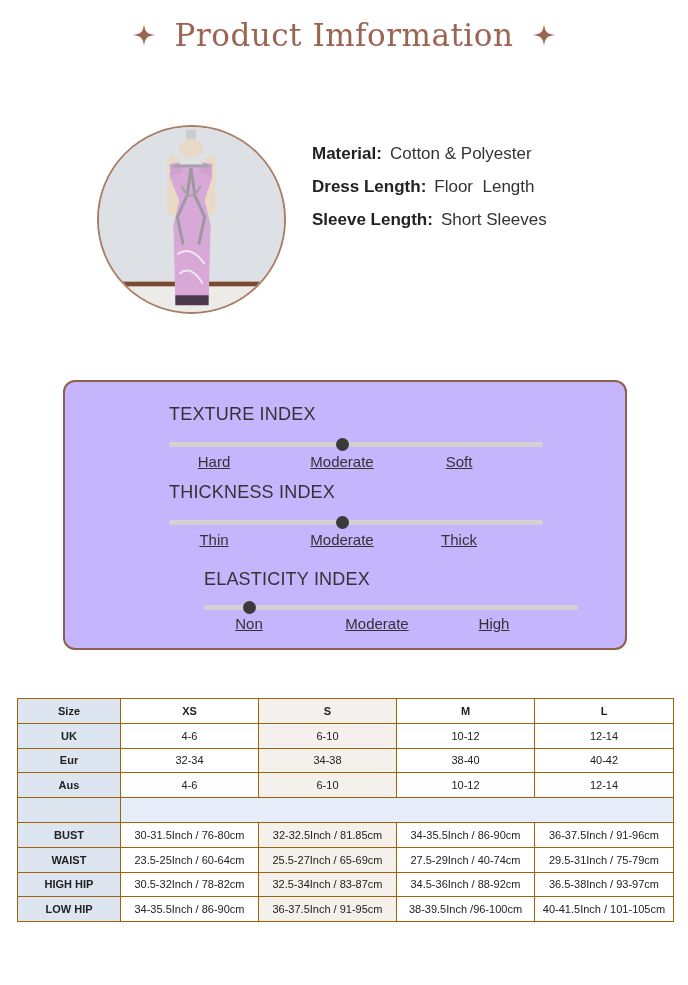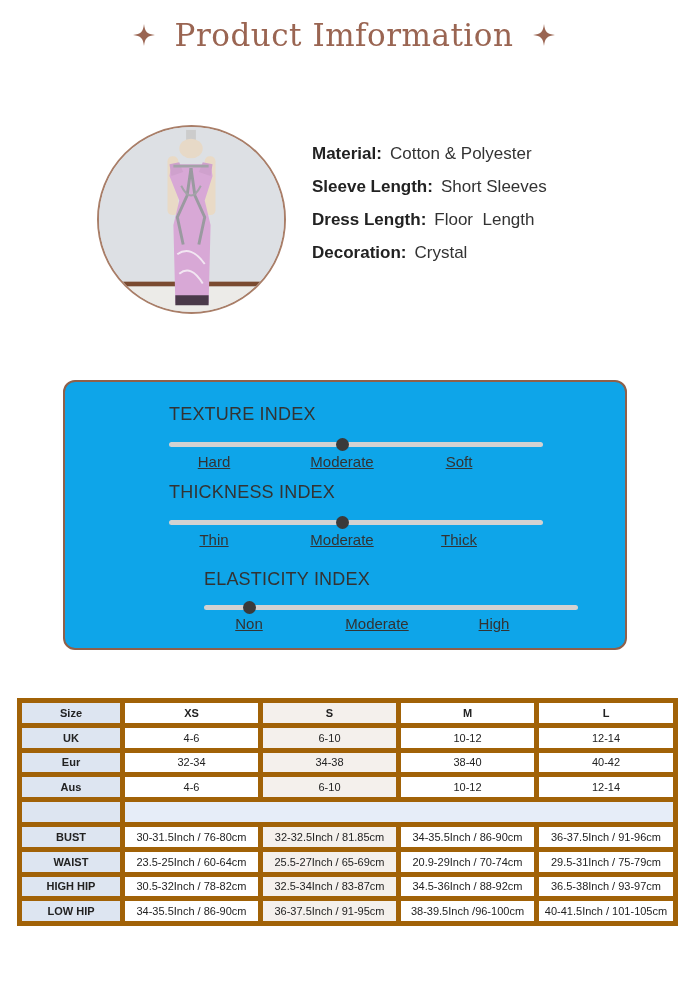--- a/index.html
+++ b/index.html
@@ -29,21 +29,21 @@
     }
     .spec-row {
       height: 32.8px; display: flex; align-items: center; font-size: 17px;
       font-family: "Liberation Sans", sans-serif; color: #222; white-space: nowrap;
     }
     .spec-row .k { font-weight: bold; margin-right: 8px; }
     .spec-row .v { color: #333; }
 
     .index-card {
       position: absolute; left: 63px; top: 380px; width: 564px; height: 270px;
-      border: 2px solid #8f604a; border-radius: 12px; background: #0ea5e9;
+      border: 2px solid #8f604a; border-radius: 12px; background: #c4b5fd;
     }
     .idx-block { position: absolute; left: 104px; width: 376px; }
     .idx-title {
       font-family: "Liberation Sans", sans-serif; font-size: 18px; color: #333;
       letter-spacing: 0.2px; font-weight: 500;
     }
     .track {
       position: absolute; left: 0; width: 374px; height: 5px; border-radius: 3px;
       background: #d2d2d2;
     }
@@ -58,21 +58,21 @@
       white-space: nowrap;
       text-decoration: underline;
     }
 
     .size-table {
       position: absolute; left: 17px; top: 698px; width: 656px;
       border-collapse: collapse; table-layout: fixed;
       font-family: "Liberation Sans", sans-serif; font-size: 11px; color: #222;
     }
     .size-table td {
-      border: 5px solid #a16207; height: 24.8px; text-align: center;
+      border: 1px solid #a16207; height: 24.8px; text-align: center;
       vertical-align: middle; white-space: nowrap; padding: 0 0;
     }
     .size-table td.hdr { background: #dde5f1; font-weight: bold; }
     .size-table td.col-s { background: #f4f0ec; }
     .size-table tr.top-row td { font-weight: bold; }
     .size-table tr.spacer td { background: #e6edf8; height: 24.8px; }
     .size-table tr.spacer td.hdr { background: #dde5f1; }
   </style>
 </head>
 <body>
@@ -111,30 +111,26 @@
     <path d="M78 172 L112 172 L112 182 L78 182 Z" fill="#4a3a4a"></path>
   </svg>
 </div>
 
 <div class="specs">
   <div class="spec-row">
     <span class="k">Material:</span>
     <span class="v">Cotton &amp; Polyester</span>
   </div>
   <div class="spec-row">
+    <span class="k">Dress Length:</span>
+    <span class="v" style="white-space:pre">Floor  Length</span>
+  </div>
+  <div class="spec-row">
     <span class="k">Sleeve Length:</span>
     <span class="v">Short Sleeves</span>
-  </div>
-  <div class="spec-row">
-    <span class="k">Dress Length:</span>
-    <span class="v" style="white-space:pre">Floor  Length</span>
-  </div>
-  <div class="spec-row">
-    <span class="k">Decoration:</span>
-    <span class="v">Crystal</span>
   </div>
 </div>
 
 <div class="index-card">
 
   <div class="idx-block" style="top:22px;">
     <div class="idx-title">TEXTURE INDEX</div>
     <div class="track" style="top:38px;">
       <div class="thumb" style="left:167px;"></div>
     </div>
@@ -215,21 +211,21 @@
     <td class="hdr">BUST</td>
     <td>30-31.5Inch / 76-80cm</td>
     <td class="col-s">32-32.5Inch / 81.85cm</td>
     <td>34-35.5Inch / 86-90cm</td>
     <td>36-37.5Inch / 91-96cm</td>
   </tr>
   <tr>
     <td class="hdr">WAIST</td>
     <td>23.5-25Inch / 60-64cm</td>
     <td class="col-s">25.5-27Inch / 65-69cm</td>
-    <td>20.9-29Inch / 70-74cm</td>
+    <td>27.5-29Inch / 40-74cm</td>
     <td>29.5-31Inch / 75-79cm</td>
   </tr>
   <tr>
     <td class="hdr">HIGH HIP</td>
     <td>30.5-32Inch / 78-82cm</td>
     <td class="col-s">32.5-34Inch / 83-87cm</td>
     <td>34.5-36Inch / 88-92cm</td>
     <td>36.5-38Inch / 93-97cm</td>
   </tr>
   <tr>

